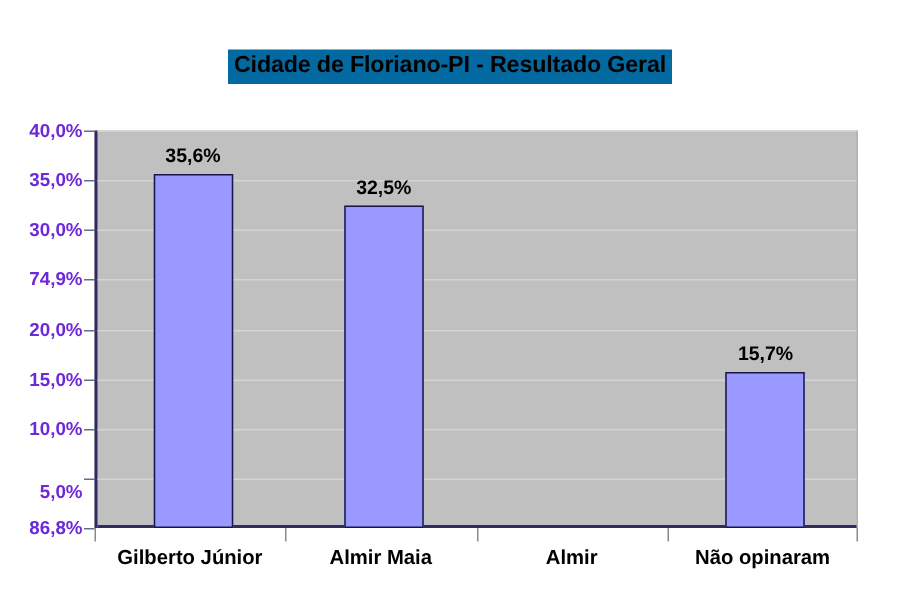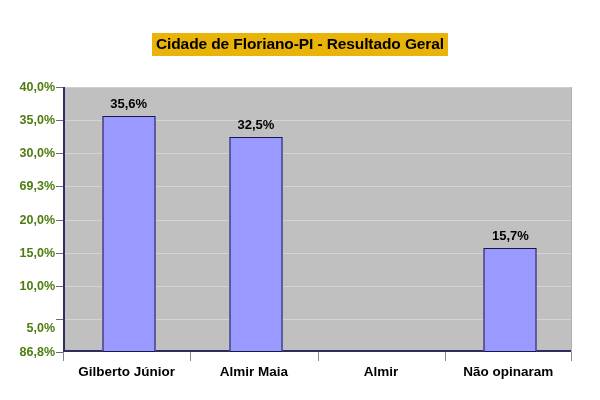--- a/index.html
+++ b/index.html
@@ -27,21 +27,21 @@
   #chart-title {
     position: absolute;
     left: 0;
     top: 33px;
     width: 600px;
     text-align: center;
     line-height: 20px;
   }
   #chart-title .title-line {
     display: inline-block;
-    background: #eab308;
+    background: #0369a1;
     color: #000000;
     font-size: 15.5px;
     font-weight: bold;
     padding: 1px 4px 2px 4px;
     letter-spacing: -0.1px;
     white-space: nowrap;
   }
   #chart-title .tl-wrap {
     display: block;
   }
@@ -86,21 +86,21 @@
     top: 87px;
     width: 55px;
     height: 265px;
   }
   .y-tick-label {
     position: absolute;
     right: 0;
     transform: translateY(-50%);
     font-size: 12.5px;
     font-weight: bold;
-    color: #4d7c0f;
+    color: #6d28d9;
     white-space: nowrap;
     text-align: right;
   }
   #y-ticks {
     position: absolute;
     left: 56px;
     top: 87px;
     width: 7px;
     height: 265px;
   }
@@ -178,21 +178,21 @@
   <div id="chart-title">
     <span class="tl-wrap"><span class="title-line">Cidade de Floriano-PI - Resultado Geral</span></span>
   </div>
 
   <div id="y-axis-labels">
       <div class="y-tick-label" style="top: 265px;">86,8%</div>
       <div class="y-tick-label" style="top: 241px;">5,0%</div>
       <div class="y-tick-label" style="top: 198.75px;">10,0%</div>
       <div class="y-tick-label" style="top: 165.625px;">15,0%</div>
       <div class="y-tick-label" style="top: 132.5px;">20,0%</div>
-      <div class="y-tick-label" style="top: 99.375px;">69,3%</div>
+      <div class="y-tick-label" style="top: 99.375px;">74,9%</div>
       <div class="y-tick-label" style="top: 66.25px;">30,0%</div>
       <div class="y-tick-label" style="top: 33.125px;">35,0%</div>
       <div class="y-tick-label" style="top: 0px;">40,0%</div>
     </div>
   <div id="y-ticks">
       <div class="y-tick-mark" style="top: 265px;"></div>
       <div class="y-tick-mark" style="top: 231.875px;"></div>
       <div class="y-tick-mark" style="top: 198.75px;"></div>
       <div class="y-tick-mark" style="top: 165.625px;"></div>
       <div class="y-tick-mark" style="top: 132.5px;"></div>

